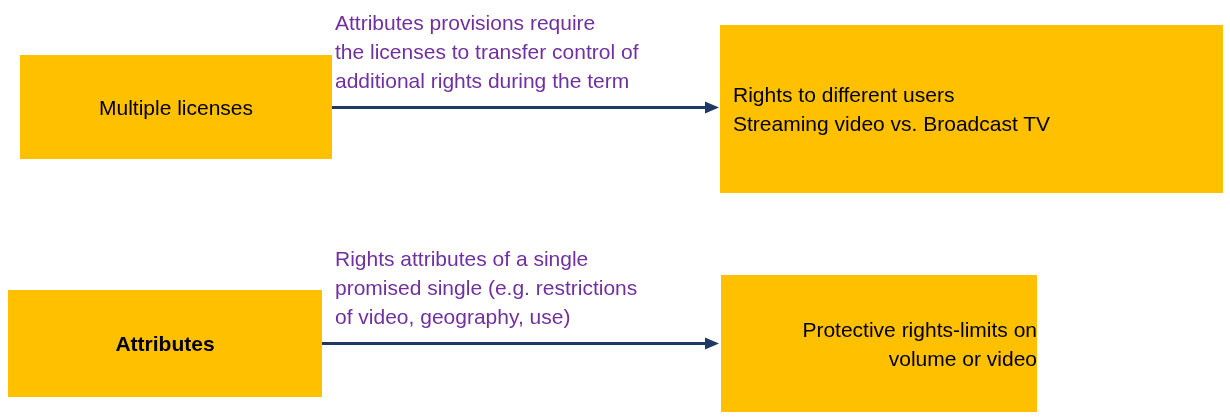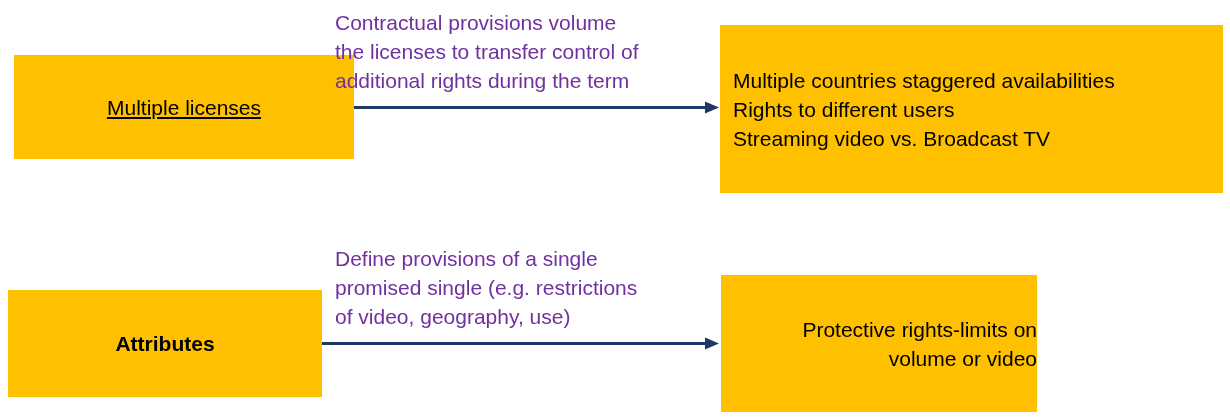--- a/index.html
+++ b/index.html
@@ -24,21 +24,21 @@
     line-height: 29px;
     display: flex;
     box-sizing: border-box;
   }
   .box .line { white-space: nowrap; }
   .src {
     align-items: center;
     justify-content: center;
     text-align: center;
   }
-  .box-1-left  { left: 14px;   top: 55px;  width: 340px; height: 104px; text-decoration: underline; }
+  .box-1-left  { left: 20px;   top: 55px;  width: 312px; height: 104px; }
   .box-1-right {
     left: 720px; top: 25px;  width: 503px; height: 168px;
     flex-direction: column;
     align-items: flex-start;
     justify-content: center;
     padding-left: 13px;
     text-align: left;
   }
   .box-2-left  { left: 8px;   top: 290px; width: 314px; height: 107px; font-weight: bold; }
   .box-2-right {
@@ -73,37 +73,36 @@
       <line x1="322" y1="343.5" x2="706" y2="343.5" style="stroke: var(--arrow, #1F3864); stroke-width: 3;"></line>
       <polygon points="705,337.5 719,343.5 705,349.5" style="fill: var(--arrow, #1F3864);"></polygon>
     </g>
   </svg>
 
   <div class="box src box-1-left">
     <span class="line">Multiple licenses</span>
   </div>
 
   <div class="arrow-label label-1">
-    <div class="line">Contractual provisions volume</div>
+    <div class="line">Attributes provisions require</div>
     <div class="line">the licenses to transfer control of</div>
     <div class="line">additional rights during the term</div>
   </div>
 
   <div class="box box-1-right">
-    <div class="line">Multiple countries staggered availabilities</div>
     <div class="line">Rights to different users</div>
     <div class="line">Streaming video vs. Broadcast TV</div>
   </div>
 
   <div class="box src box-2-left">
     <span class="line">Attributes</span>
   </div>
 
   <div class="arrow-label label-2">
-    <div class="line">Define provisions of a single</div>
+    <div class="line">Rights attributes of a single</div>
     <div class="line">promised single (e.g. restrictions</div>
     <div class="line">of video, geography, use)</div>
   </div>
 
   <div class="box box-2-right">
     <div class="line">Protective rights-limits on</div>
     <div class="line">volume or video</div>
   </div>
 
 </div>

